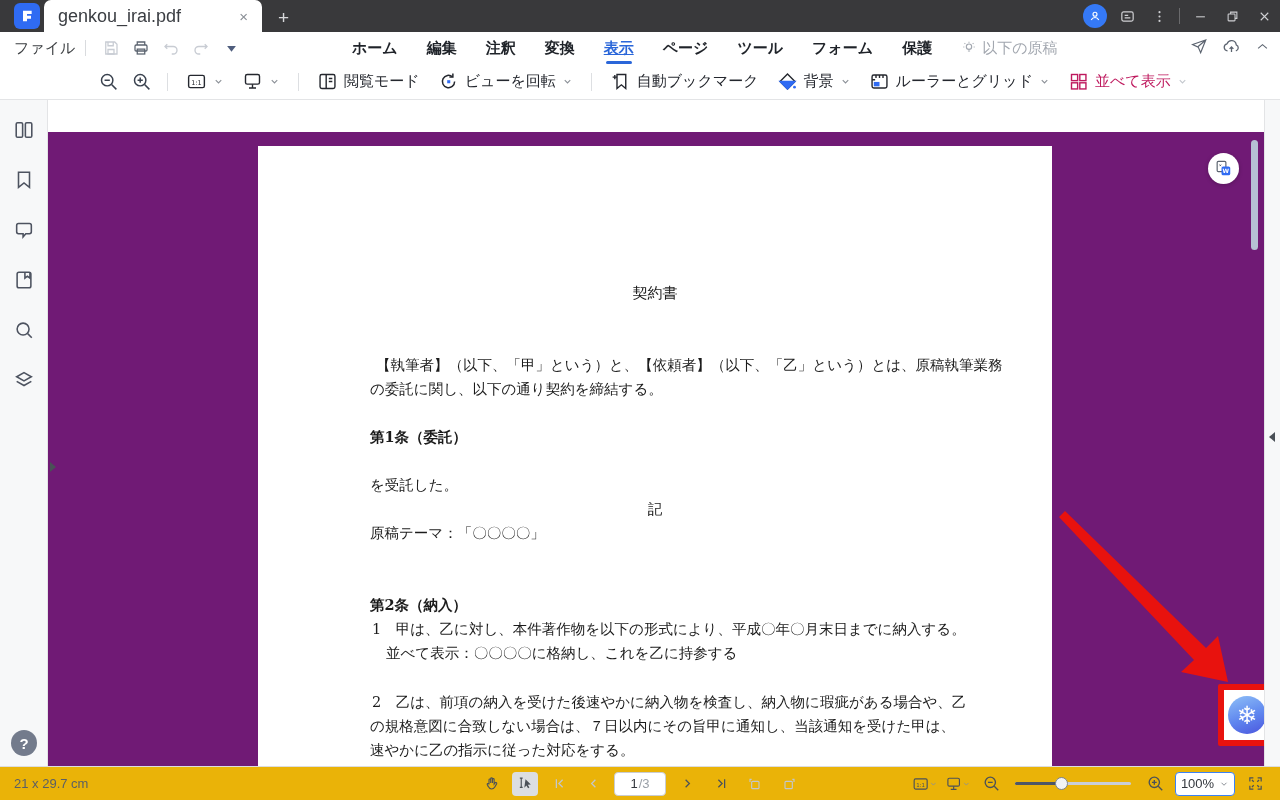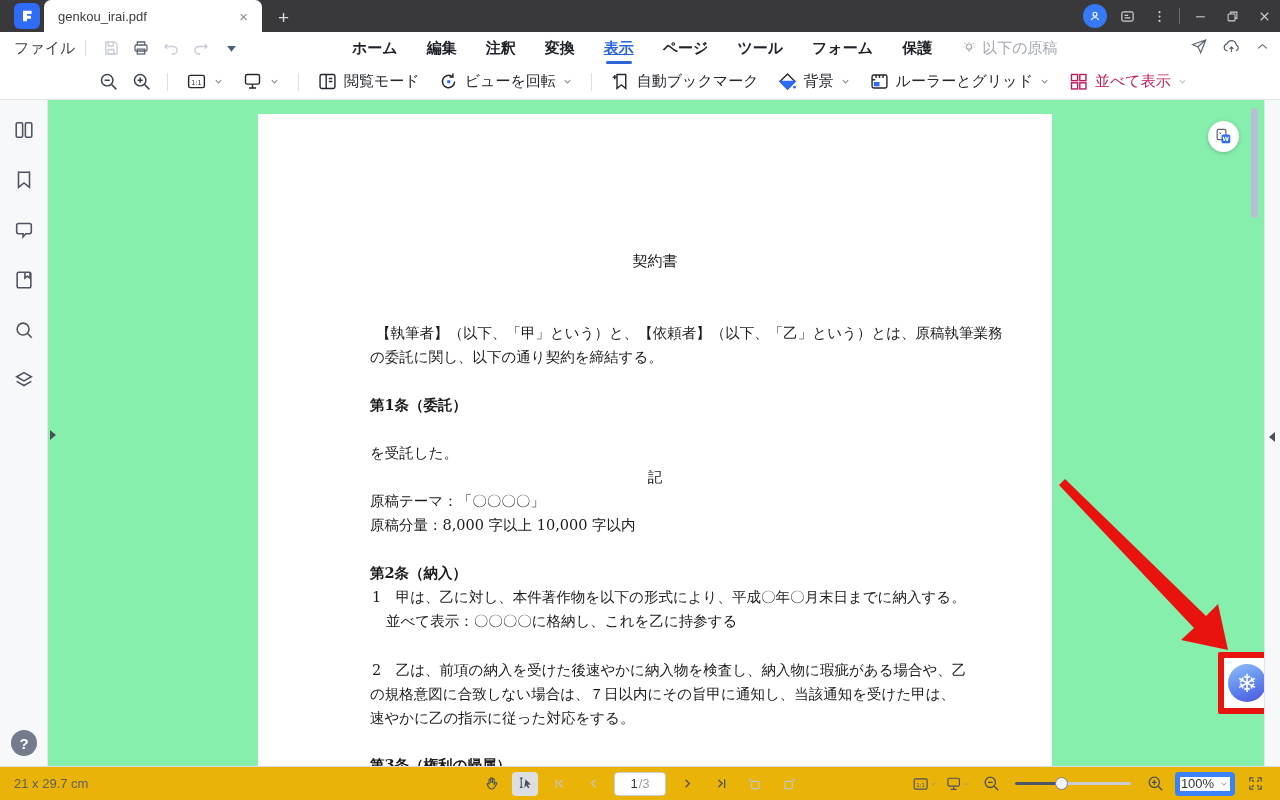--- a/index.html
+++ b/index.html
@@ -6,21 +6,21 @@
   html,body { width:1280px; height:800px; overflow:hidden;
     font-family:"Liberation Sans","DejaVu Sans",sans-serif; }
   .app { width:1280px; height:800px; display:flex; flex-direction:column; background:#fff; }
 
   
   .titlebar { height:32px; background:#39393b; display:flex; align-items:flex-end; position:relative; flex:none; }
   .logo { position:absolute; left:14px; top:3px; width:26px; height:26px; border-radius:6px;
     background:#2f6bf3; display:flex; align-items:center; justify-content:center; }
   .tab { margin-left:44px; width:218px; height:32px; background:#fff; border-radius:7px 7px 0 0;
     display:flex; align-items:center; padding:0 10px 0 14px; }
-  .tab-title { font-size:13px; color:#3a3d42; flex:1; white-space:nowrap; overflow:hidden; }
+  .tab-title { font-size:18px; color:#3a3d42; flex:1; white-space:nowrap; overflow:hidden; }
   .tab-close { color:#8a8f96; font-size:15px; padding:0 4px; cursor:default; }
   .newtab { color:#d7d8da; font-size:19px; margin:0 0 5px 16px; line-height:1; }
   .tb-right { position:absolute; right:0; top:0; height:32px; display:flex; align-items:center; gap:0; }
   .tb-ico { width:32px; height:32px; display:flex; align-items:center; justify-content:center; color:#cfd0d3; }
   .tb-divider { width:1px; height:16px; background:#6a6a6c; margin:0 4px; }
   .avatar { width:24px; height:24px; border-radius:50%; background:#3579f6; display:flex; align-items:center; justify-content:center; }
 
   
   .menubar { height:32px; background:#fff; display:flex; align-items:center; position:relative; flex:none; }
   .file-label { font-size:15px; color:#3d4043; margin-left:14px; }
@@ -43,21 +43,21 @@
   .caret { display:flex; align-items:center; color:#8b9097; }
   .t-group.dim .caret { color:#c3c7cd; }
 
   
   .main { flex:1; display:flex; min-height:0; position:relative; }
   .sidebar { width:48px; background:#f7f8f9; border-right:1px solid #e3e4e6; display:flex; flex-direction:column; align-items:center; padding-top:19px; gap:28px; flex:none; position:relative; }
   .sb-ico { width:22px; height:22px; color:#4d5360; display:flex; align-items:center; justify-content:center; }
   .help { position:absolute; bottom:10px; left:11px; width:26px; height:26px; border-radius:50%; background:#737b8c; color:#fff;
     font-size:15px; font-weight:700; display:flex; align-items:center; justify-content:center; }
 
-  .viewport { flex:1; background:#86efac; position:relative; overflow:hidden; }
+  .viewport { flex:1; background:#701a75; position:relative; overflow:hidden;margin-top:32px; }
   .page { position:absolute; left:210px; top:14px; width:794px; height:900px; background:#fff; }
   .doc-line { position:absolute; font-family:"DejaVu Serif","Liberation Serif",serif; font-size:14.5px; color:#1b1b1b; white-space:nowrap; line-height:20px; }
   .doc-line.b { font-weight:700; }
   .doc-line.center { left:0; width:794px; text-align:center; }
 
   .vscroll { position:absolute; right:6px; top:8px; width:7px; height:110px; background:#b6c0d4; border-radius:4px; }
   .handle-left { position:absolute; left:2px; top:330px; width:0; height:0; border-top:5px solid transparent; border-bottom:5px solid transparent; border-left:6px solid #4a5057; }
   .w-btn { position:absolute; left:1160px; top:21px; width:31px; height:31px; background:#fff; border-radius:50%;
     box-shadow:0 1px 4px rgba(0,0,0,.22); display:flex; align-items:center; justify-content:center; }
   .ai-box { position:absolute; left:1170px; top:552px; width:58px; height:62px; background:#fff; border:6px solid #e8120e; border-radius:2px;
@@ -75,21 +75,21 @@
   .sb-center { position:absolute; left:50%; transform:translateX(-50%); display:flex; align-items:center; gap:8px; }
   .s-ico { width:26px; height:24px; display:flex; align-items:center; justify-content:center; border-radius:4px; color:#4b5158; }
   .s-ico.active { background:#dcdee1; }
   .s-ico.dis { color:#c3c7cd; }
   .pagebox { width:52px; height:24px; background:#fff; border:1px solid #c9ccd1; border-radius:4px; display:flex; align-items:center; justify-content:center; gap:1px; }
   .pagebox .cur { color:#33373d; } .pagebox .tot { color:#9aa0a8; }
   .sb-right { position:absolute; right:12px; display:flex; align-items:center; gap:7px; }
   .slider { width:116px; height:3px; background:#c9ced6; border-radius:2px; position:relative; margin:0 4px; }
   .slider .fill { position:absolute; left:0; top:0; height:3px; width:46px; background:#4d5666; border-radius:2px; }
   .slider .knob { position:absolute; left:40px; top:-5px; width:13px; height:13px; border-radius:50%; background:#f2f3f5; border:1.5px solid #7a828e; }
-  .zoombox { width:60px; height:24px; background:#fff; border:5px solid #3b82f6; border-radius:4px; display:flex; align-items:center; justify-content:center; gap:5px; color:#33373d; }
+  .zoombox { width:60px; height:24px; background:#fff; border:1px solid #3b82f6; border-radius:4px; display:flex; align-items:center; justify-content:center; gap:5px; color:#33373d; }
 </style>
 </head>
 <body>
 
 <div class="app">
 
   <div class="titlebar">
     <div class="logo">
       <svg width="16" height="16" viewBox="0 0 24 24">
           <path fill="#fff" d="M6 4h13v5h-7v2.5h6v4.5h-6v4H6z"></path>
@@ -364,21 +364,20 @@
 
     <div class="viewport">
       <div class="page">
         <div class="doc-line center" style="top:137px; font-size:15px;">契約書</div>
         <div class="doc-line" style="top:209px; left:118px;">【執筆者】（以下、「甲」という）と、【依頼者】（以下、「乙」という）とは、原稿執筆業務</div>
         <div class="doc-line" style="top:233px; left:112px;">の委託に関し、以下の通り契約を締結する。</div>
         <div class="doc-line b" style="top:281px; left:112px;">第1条（委託）</div>
         <div class="doc-line" style="top:329px; left:112px;">を受託した。</div>
         <div class="doc-line center" style="top:353px;">記</div>
         <div class="doc-line" style="top:377px; left:112px;">原稿テーマ：「〇〇〇〇」</div>
-        <div class="doc-line" style="top:401px; left:112px;">原稿分量：8,000 字以上 10,000 字以内</div>
         <div class="doc-line b" style="top:449px; left:112px;">第2条（納入）</div>
         <div class="doc-line" style="top:473px; left:114px;">1　甲は、乙に対し、本件著作物を以下の形式により、平成〇年〇月末日までに納入する。</div>
         <div class="doc-line" style="top:497px; left:128px;">並べて表示：〇〇〇〇に格納し、これを乙に持参する</div>
         <div class="doc-line" style="top:546px; left:114px;">2　乙は、前項の納入を受けた後速やかに納入物を検査し、納入物に瑕疵がある場合や、乙</div>
         <div class="doc-line" style="top:570px; left:112px;">の規格意図に合致しない場合は、７日以内にその旨甲に通知し、当該通知を受けた甲は、</div>
         <div class="doc-line" style="top:594px; left:112px;">速やかに乙の指示に従った対応をする。</div>
         <div class="doc-line b" style="top:641px; left:112px;">第3条（権利の帰属）</div>
       </div>
 
       <div class="vscroll"></div>

